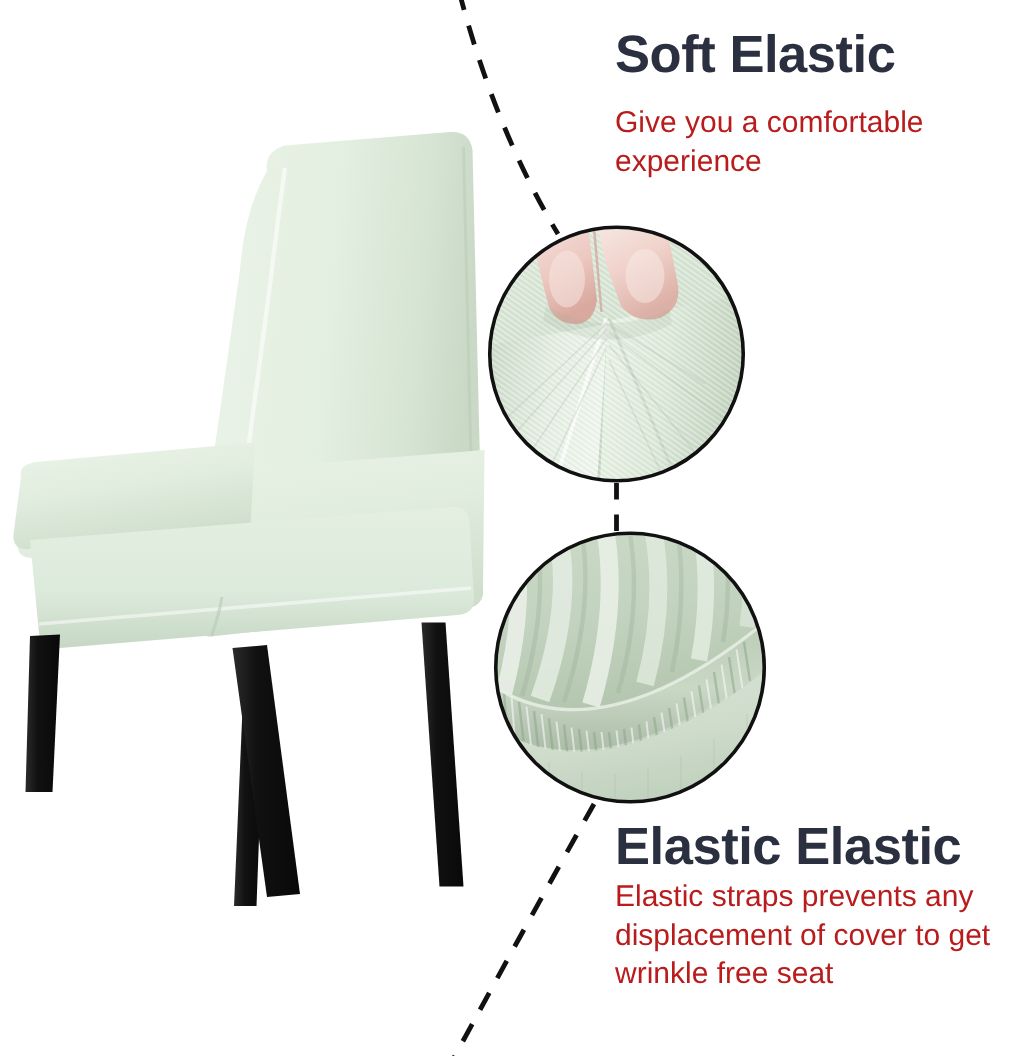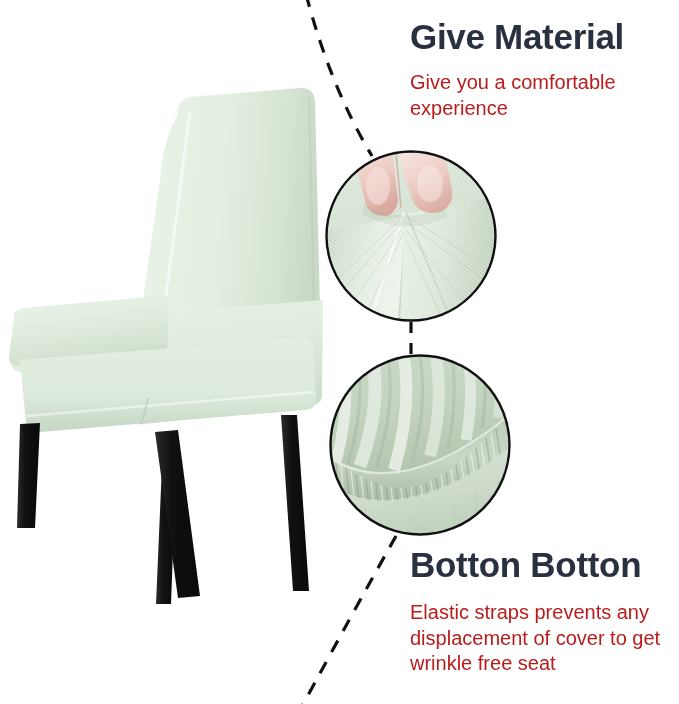--- a/index.html
+++ b/index.html
@@ -29,21 +29,21 @@
     letter-spacing:-0.3px;
     white-space:nowrap;
   }
   .feature-body {
     font-size:20px;
     line-height:25.5px;
     color:#b91c1c;
     font-weight:normal;
   }
   #block-top .feature-body    { margin-top:12px; }
-  #block-bottom .feature-body { margin-top:14px; }
+  #block-bottom .feature-body { }
 </style>
 </head>
 <body>
 
 <div id="infographic">
 
   <svg id="art" viewBox="0 0 679 704" xmlns="http://www.w3.org/2000/svg">
     <defs>
 
       <linearGradient id="gBack" x1="0" y1="0" x2="1" y2="0.15">
@@ -282,22 +282,22 @@
     </g>
 
     <g fill="none" stroke="#111111" stroke-width="3.2" stroke-linecap="butt">
       <path d="M306 -6 Q330 86 372 156" stroke-dasharray="13 11"></path>
       <path d="M411 322 L411 354" stroke-dasharray="11 10"></path>
       <path d="M396 536 Q352 614 300 710" stroke-dasharray="13 11"></path>
     </g>
   </svg>
 
   <div class="text-block" id="block-top">
-    <div class="feature-heading">Give Material</div>
+    <div class="feature-heading">Soft Elastic</div>
     <div class="feature-body">Give you a comfortable experience</div>
   </div>
 
   <div class="text-block" id="block-bottom">
-    <div class="feature-heading">Botton Botton</div>
+    <div class="feature-heading">Elastic Elastic</div>
     <div class="feature-body">Elastic straps prevents any displacement of cover to get wrinkle free seat</div>
   </div>
 
 </div>
 
 </body></html>

